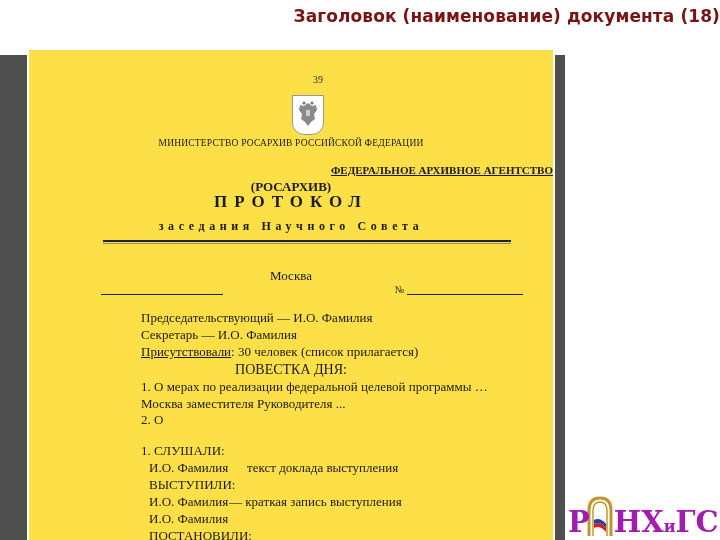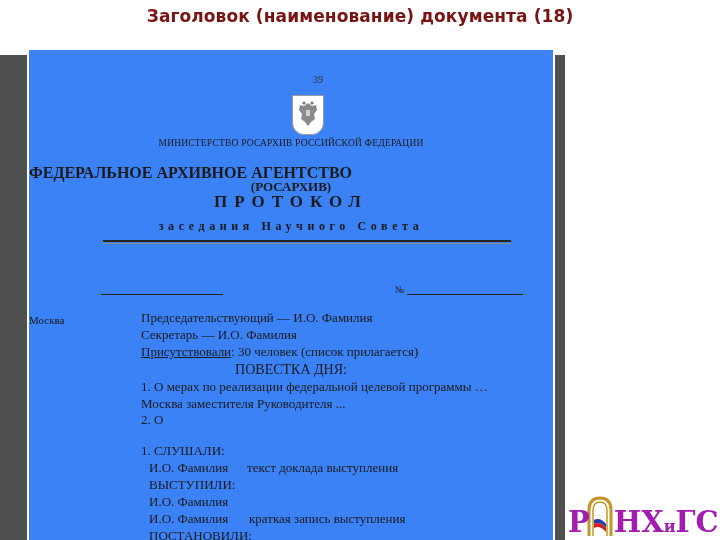--- a/index.html
+++ b/index.html
@@ -2,51 +2,51 @@
 <html><head>
   <meta charset="utf-8">
   <style>
     html, body { margin: 0; padding: 0; }
     body {
       width: 720px; height: 540px; overflow: hidden; position: relative;
       background: #ffffff;
       font-family: "Liberation Serif", serif;
     }
     .slide-title {
-      position: absolute; left: 0; top: 6px; width: 720px; text-align: center;
+      position: absolute; left: 0; top: 6px; width: 720px; text-align: right;
       font-family: "DejaVu Sans", sans-serif; font-weight: bold; font-size: 17px;
       color: #7a1414; letter-spacing: 0.1px;
     }
     .shadow-left {
       position: absolute; left: 0; top: 55px; width: 27px; height: 485px;
       background: #4f4f4f;
     }
     .shadow-right {
       position: absolute; left: 555px; top: 55px; width: 10px; height: 485px;
       background: #4f4f4f;
     }
     .doc {
       position: absolute; left: 29px; top: 50px; width: 524px; height: 490px;
-      background: #3b82f6; color: #1a1a1a;
+      background: #fde047; color: #1a1a1a;
     }
     .abs { position: absolute; white-space: nowrap; }
     .page-num { left: 284px; top: 24px; font-size: 10px; color: #333; }
     .emblem {
       position: absolute; left: 263px; top: 45px; width: 30px; height: 38px;
       border: 1px solid #9a9a9a; border-radius: 0 0 12px 12px; background: #fff;
     }
     .emblem svg { position: absolute; left: 3px; top: 4px; }
     .ministry { left: 0; width: 524px; text-align: center; top: 88px; font-size: 9.5px; letter-spacing: 0.2px; }
-    .agency { left: 0; width: 524px; text-align: left; top: 114px; font-size: 16px; font-weight: bold; }
+    .agency { left: 0; width: 524px; text-align: right; top: 114px; font-size: 11px; font-weight: bold; text-decoration: underline; }
     .agency-abbr { left: 0; width: 524px; text-align: center; top: 129px; font-size: 13px; font-weight: bold; }
     .doc-type { left: 0; width: 524px; text-align: center; top: 142px; font-size: 17px; font-weight: bold; letter-spacing: 7px; }
     .doc-sub { left: 0; width: 524px; text-align: center; top: 169px; font-size: 12px; font-weight: bold; letter-spacing: 4.6px; }
     .rule { position: absolute; left: 74px; top: 190px; width: 408px; height: 2px; background: #222; }
     .rule2 { position: absolute; left: 74px; top: 193px; width: 408px; height: 1px; background: #888; }
-    .city { left: 0; width: 524px; top: 218px; font-size: 11px; margin-top: 46px; }
+    .city { left: 0; width: 524px; text-align: center; top: 218px; font-size: 13px; }
     .date-line { position: absolute; left: 72px; top: 244px; width: 122px; height: 1px; background: #222; }
     .num-label { left: 366px; top: 234px; font-size: 10px; }
     .num-line { position: absolute; left: 378px; top: 244px; width: 116px; height: 1px; background: #222; }
     .line { font-size: 13px; left: 72px; margin-left: 40px; }
     .u { text-decoration: underline; }
     .center-line { left: 0; width: 524px; text-align: center; font-size: 14px; }
     .logo {
       position: absolute; left: 568px; top: 496px; width: 152px; height: 44px;
     }
     .logo-text {
@@ -97,22 +97,22 @@
   <div class="abs center-line" style="top:312px;">ПОВЕСТКА ДНЯ:</div>
   <div class="abs line" style="top:329px;">1. О мерах по реализации федеральной целевой программы …</div>
   <div class="abs line" style="top:346px;">Москва заместителя Руководителя ...</div>
   <div class="abs line" style="top:362px;">2. О</div>
 
   <div class="abs line" style="top:393px;">1. СЛУШАЛИ:</div>
   <div class="abs line" style="top:410px; left:80px;">И.О. Фамилия</div>
   <div class="abs line" style="top:410px; left:178px;">текст доклада выступления</div>
   <div class="abs line" style="top:427px; left:80px;">ВЫСТУПИЛИ:</div>
   <div class="abs line" style="top:444px; left:80px;">И.О. Фамилия</div>
+  <div class="abs line" style="top:444px; left:160px;">— краткая запись выступления</div>
   <div class="abs line" style="top:461px; left:80px;">И.О. Фамилия</div>
-  <div class="abs line" style="top:461px; left:180px;">краткая запись выступления</div>
   <div class="abs line" style="top:478px; left:80px;">ПОСТАНОВИЛИ:</div>
 </div>
 
 <div class="logo">
   <svg style="position:absolute; left:19px; top:0px;" width="26" height="40" viewBox="0 0 26 40">
     <path d="M2 40 L2 14 Q2 2 13 2 Q24 2 24 14 L24 40" fill="none" stroke="#c2962a" stroke-width="3"></path>
     <path d="M6 40 L6 15 Q6 6 13 6 Q20 6 20 15 L20 40" fill="none" stroke="#c2962a" stroke-width="1.5"></path>
     <path d="M7 20 Q13 17 19 24 L19 28 Q13 21 7 24 Z" fill="#ffffff" stroke="#ddd" stroke-width="0.5"></path>
     <path d="M7 24 Q13 21 19 28 L19 32 Q13 25 7 28 Z" fill="#2040b0"></path>
     <path d="M7 28 Q13 25 19 32 L19 36 Q13 29 7 32 Z" fill="#d02020"></path>

